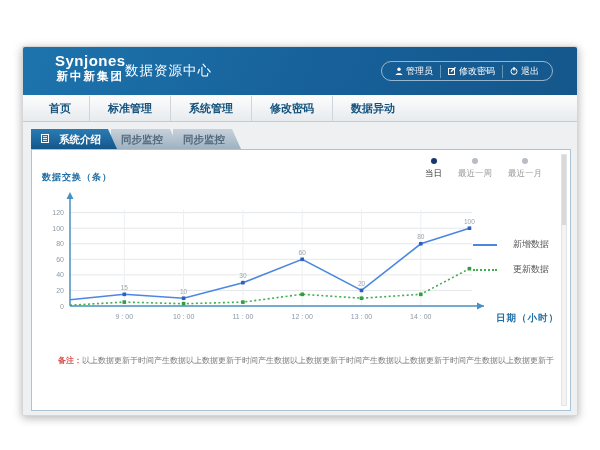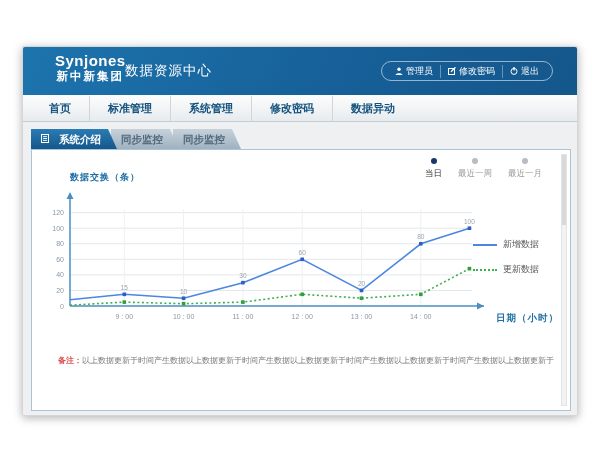--- a/index.html
+++ b/index.html
@@ -34,29 +34,29 @@
   .panel{position:absolute;left:8px;top:27px;width:540px;height:262px;background:#fff;
     border:1px solid #a9c4d8;box-sizing:border-box;}
   
   .filters{position:absolute;top:8px;right:28px;display:flex;gap:16px;align-items:center;}
   .f-item{display:flex;align-items:center;gap:4px;font-size:8.5px;cursor:pointer;flex-direction:column;}
   .dot{width:6px;height:6px;border-radius:50%;display:inline-block;}
   .dot.sel{background:#15386b;}
   .dot.uns{background:#b7bdc3;}
   .f-item .lab-sel{color:#333;}
   .f-item .lab-uns{color:#999;}
-  .ylabel{position:absolute;left:10px;top:21px;font-size:9px;font-weight:bold;color:#1d6fa5;letter-spacing:1px;margin-left:28px;}
+  .ylabel{position:absolute;left:10px;top:21px;font-size:9px;font-weight:bold;color:#1d6fa5;letter-spacing:1px;}
   .chart{position:absolute;left:0;top:30px;}
   .chart text{font-family:"Liberation Sans","DejaVu Sans",sans-serif;}
   .tick{font-size:7px;fill:#8b98a5;}
   .pt-label{font-size:6.5px;fill:#9aa3ab;}
   .xlabel{font-size:9.5px;font-weight:bold;fill:#1d6fa5;letter-spacing:1px;}
   
   .legend{position:absolute;left:441px;top:88px;}
-  .lg-row{display:flex;align-items:center;gap:6px;margin-bottom:12px;cursor:pointer;}
+  .lg-row{display:flex;align-items:center;gap:16px;margin-bottom:12px;cursor:pointer;}
   .lg-sample{width:24px;height:0;}
   .lg-sample.s-blue{border-top:2px solid #4b87e0;}
   .lg-sample.s-green{border-top:2px dotted #3fae4e;}
   .lg-name{font-size:9px;color:#555;}
   
   .note{position:absolute;left:26px;top:206px;right:12px;font-size:8px;color:#777;line-height:1.3;white-space:nowrap;overflow:hidden;}
   .note b{color:#d9534f;font-weight:bold;}
   
   .sbar{position:absolute;right:3px;top:4px;width:6px;bottom:4px;background:#f3f3f3;border:1px solid #e4e4e4;box-sizing:border-box;}
   .sthumb{position:absolute;left:0;top:0;width:100%;height:70px;background:#d9d9d9;}

